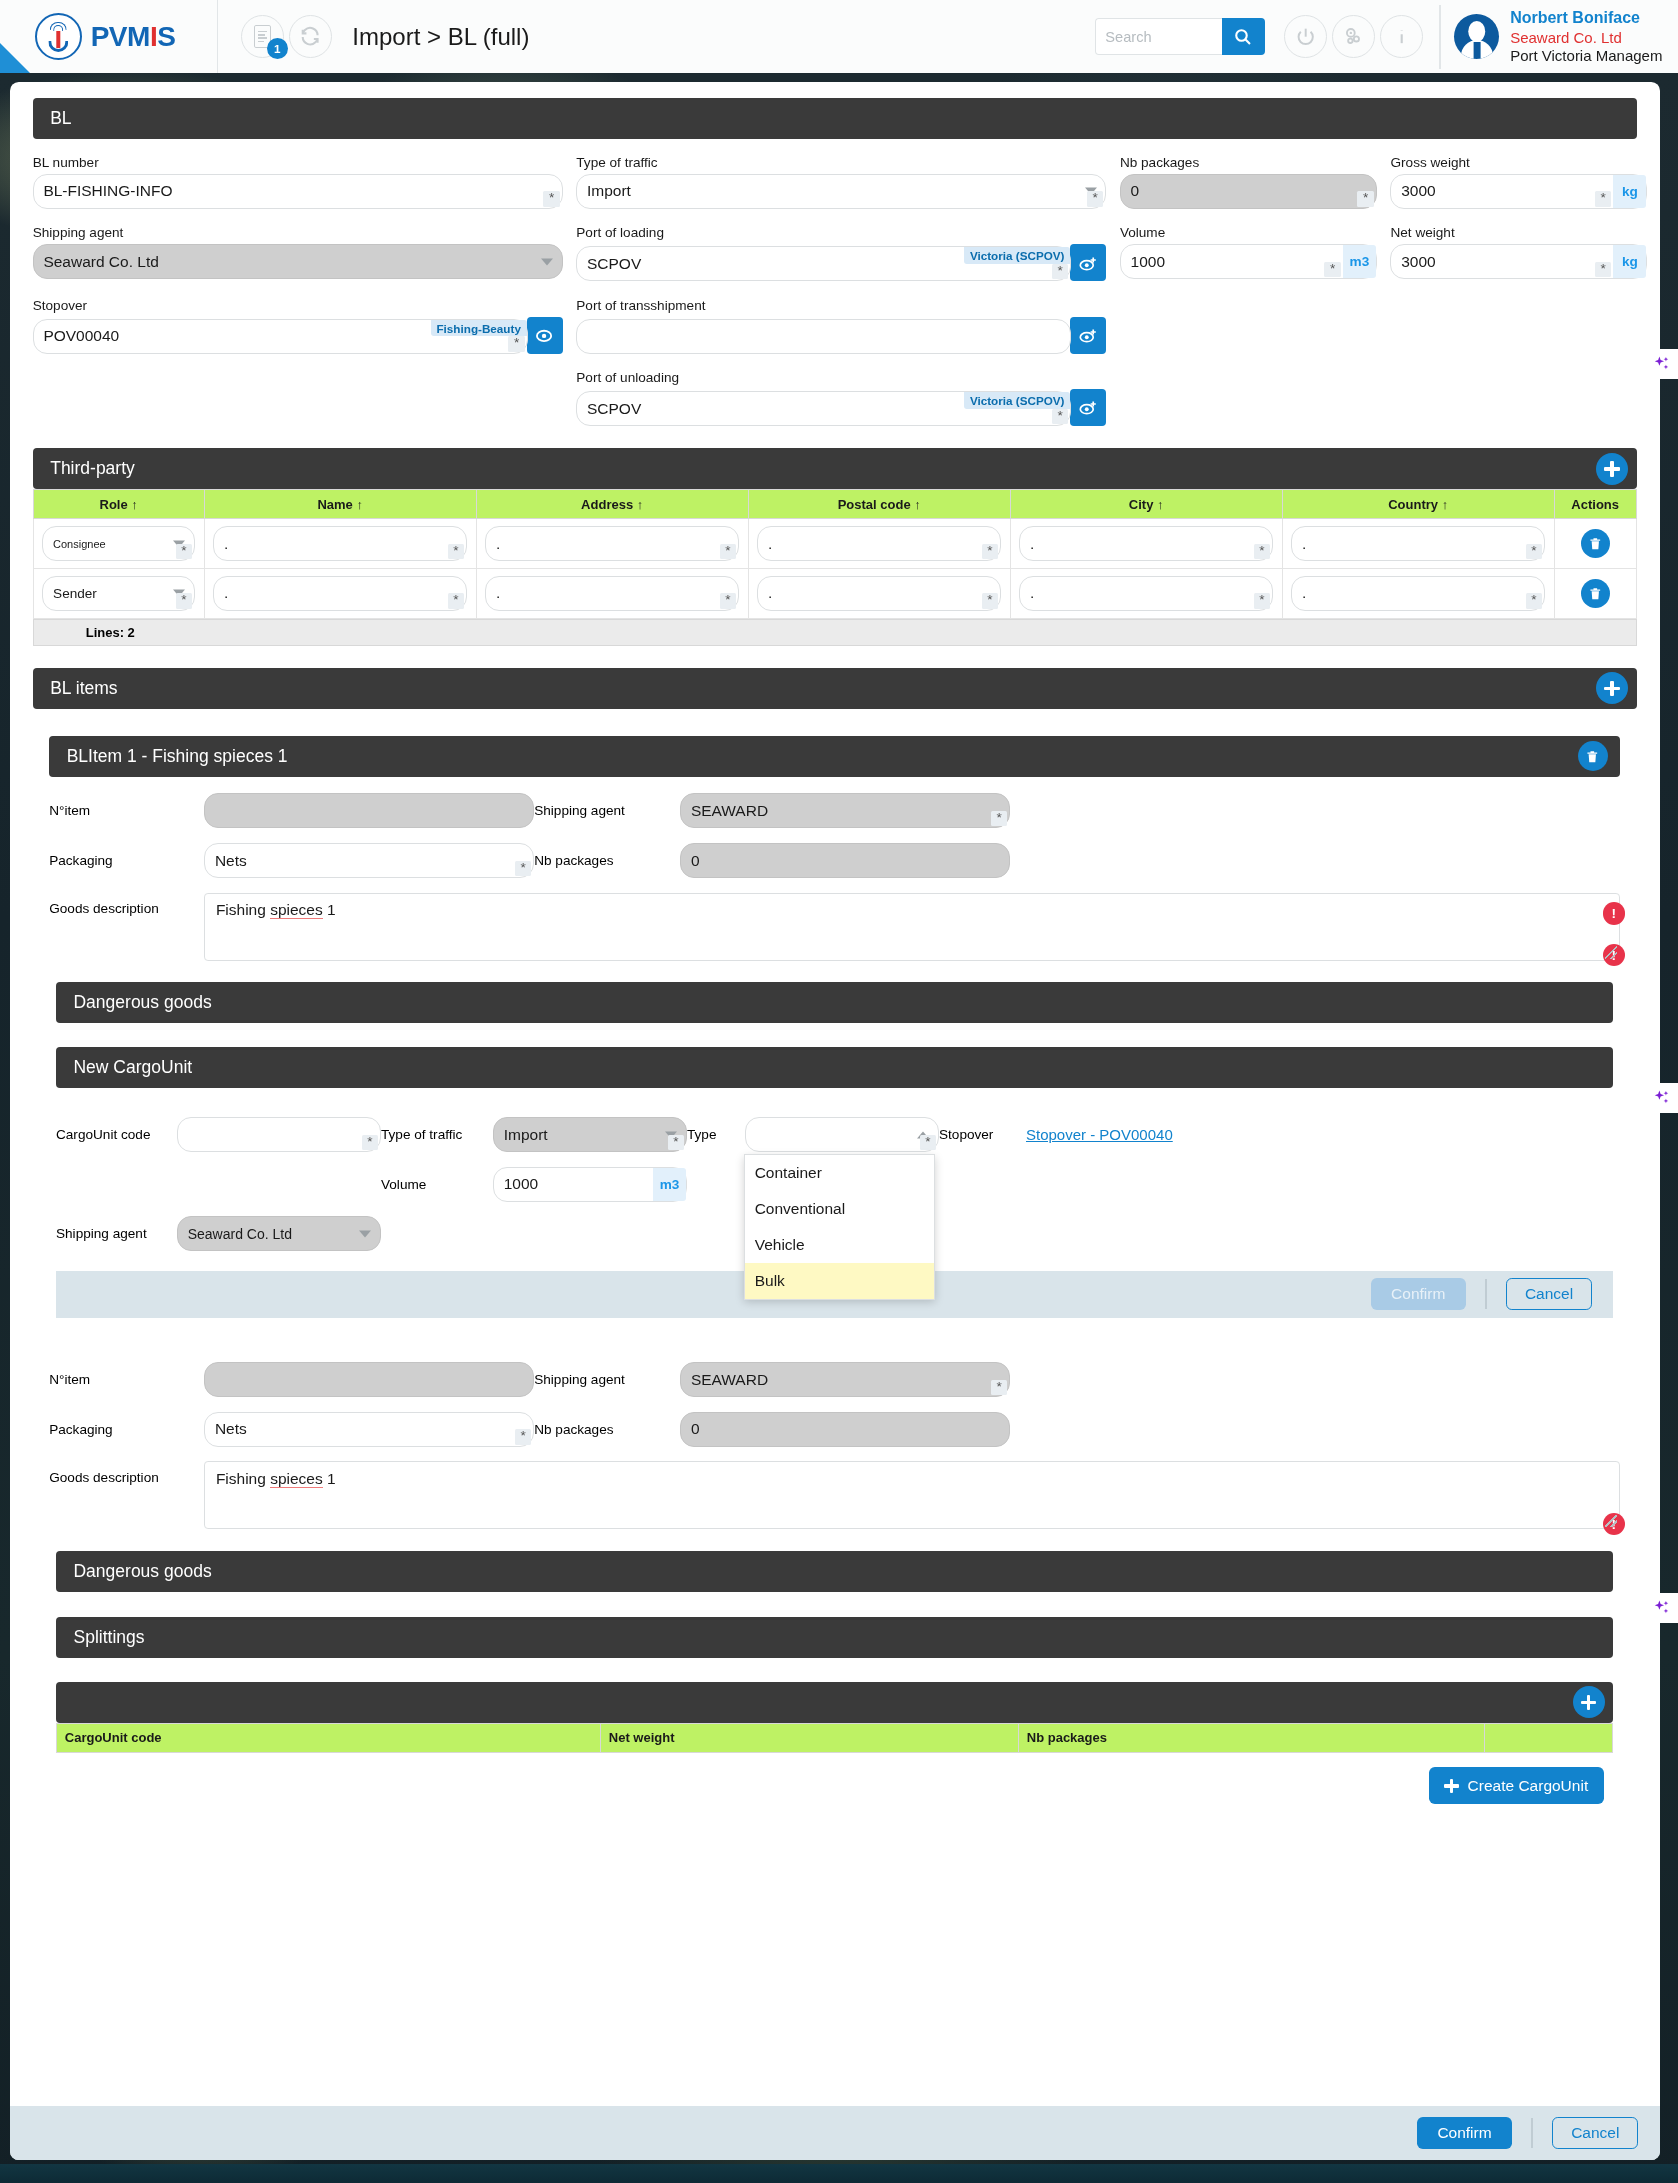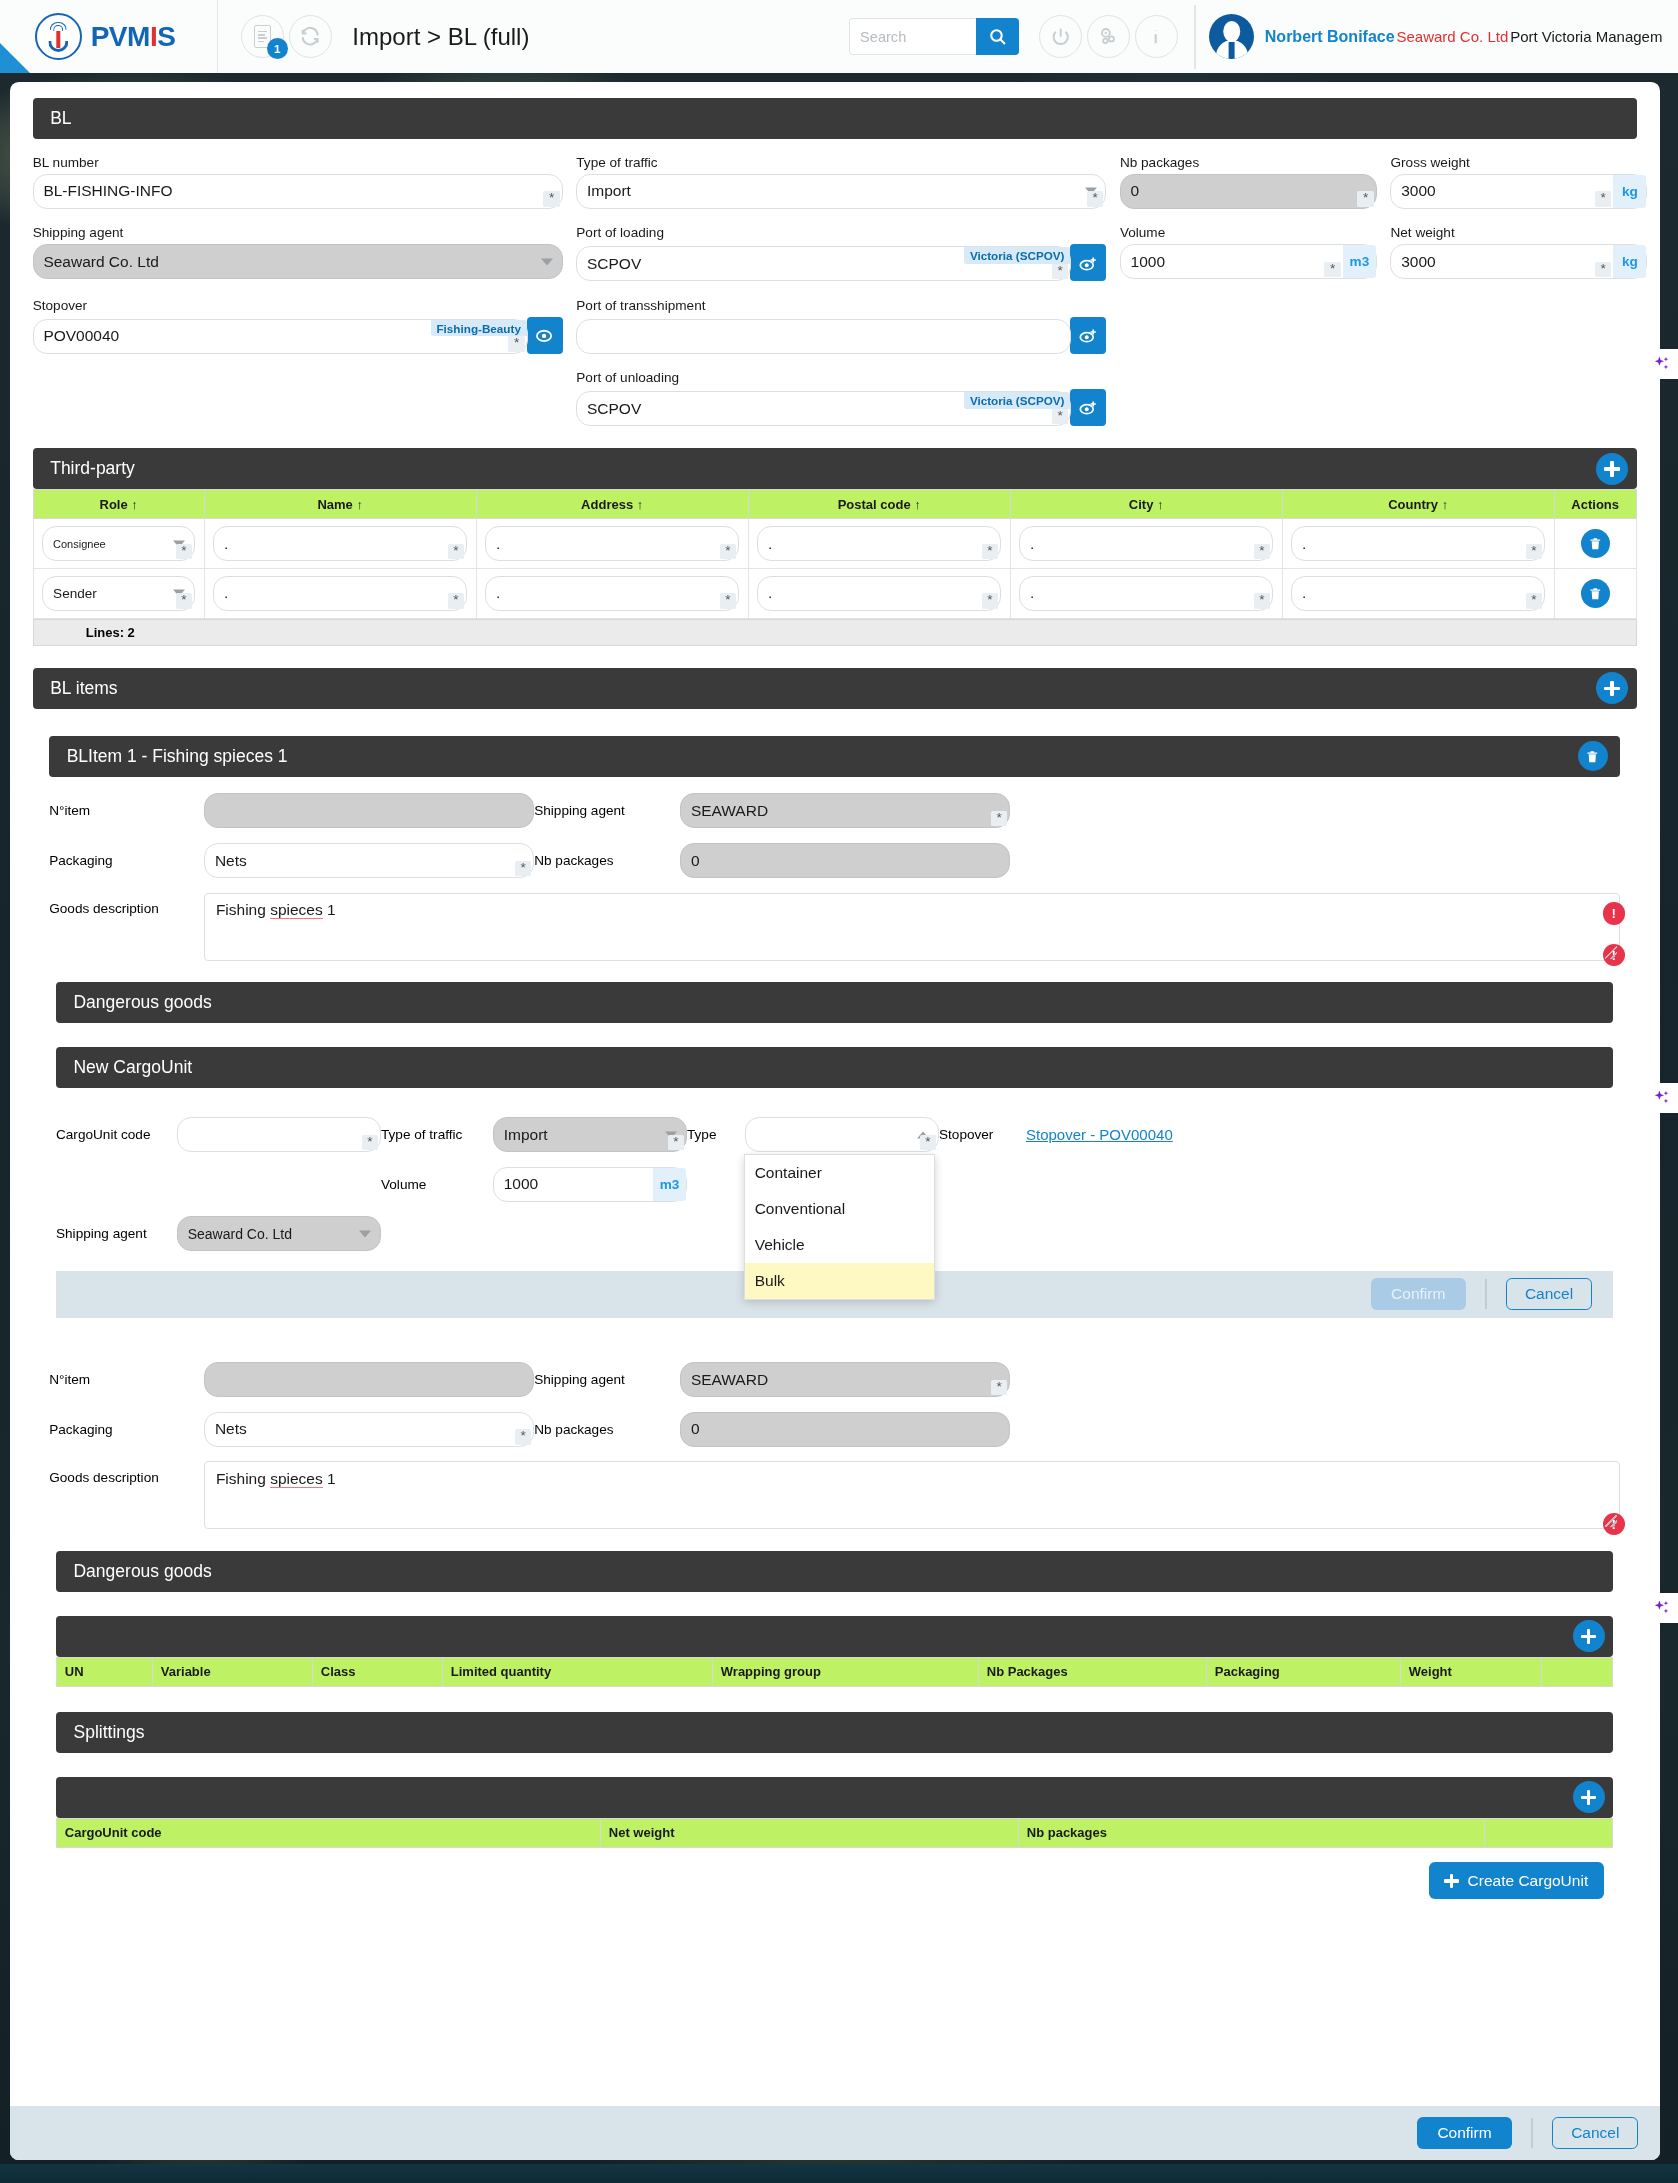--- a/index.html
+++ b/index.html
@@ -114,21 +114,21 @@
   .avatar {
     width:45px; height:45px; border-radius:50%; background:#0d5a9e; position:relative;
     overflow:hidden; flex:0 0 auto;
   }
   .avatar .head { position:absolute; left:50%; top:6.8px; transform:translateX(-50%);
     width:17.5px; height:21.4px; background:#fff; border-radius:50%; }
   .avatar .body { position:absolute; left:50%; bottom:-1.9px; transform:translateX(-50%);
     width:32px; height:21.4px; background:#fff; border-radius:19.4px 19.4px 0 0; }
   .avatar .tie { position:absolute; left:50%; bottom:0; transform:translateX(-50%);
     width:6.8px; height:17.5px; background:#0d5a9e; }
-  .user-lines { display:flex; gap:1.9px; }
+  .user-lines { display:flex; flex-direction:column; gap:1.9px; }
   .u-name { color:#1283cd; font-size:16px; font-weight:bold; }
   .u-org  { color:#e03030; font-size:15px; }
   .u-sub  { color:#1a1a1a; font-size:15px; }
 
   
   .panel {
     position:absolute; left:9.7px; top:82px; width:1650px; height:2078px;
     background:#fff; border-radius:8.7px; z-index:10; overflow:hidden;
   }
   .panel-inner { padding:15.5px 23px 0 23px; }
@@ -786,40 +786,20 @@
             <span>Fishing </span><span class="spell">spieces</span><span> 1</span>
             <div class="err-badge" style="right:-5.8px; bottom:-6.8px">!</div>
             <div class="resize-grip"></div>
           </div>
         </div>
 
         <div class="sec-header sub" style="margin:21.4px 6.8px 0 6.8px; width:calc(100% - 13.6px)">
           <span>Dangerous goods</span>
         </div>
 
-        <div style="margin:24px 6.8px 0 6.8px;">
-          <div class="sec-header sub">
-            <div class="sec-plus"></div>
-          </div>
-          <table class="tbl">
-            <thead>
-                <tr>
-              <th style="width:96px;text-align:left;padding-left:7.8px">UN</th>
-              <th style="width:160px;text-align:left;padding-left:7.8px">Variable</th>
-              <th style="width:130px;text-align:left;padding-left:7.8px">Class</th>
-              <th style="width:270px;text-align:left;padding-left:7.8px">Limited quantity</th>
-              <th style="width:266px;text-align:left;padding-left:7.8px">Wrapping group</th>
-              <th style="width:228px;text-align:left;padding-left:7.8px">Nb Packages</th>
-              <th style="width:194px;text-align:left;padding-left:7.8px">Packaging</th>
-              <th style="width:141px;text-align:left;padding-left:7.8px">Weight</th>
-              <th></th>
-            </tr>
-              </thead>
-          </table>
-        </div>
 
         <div class="sec-header sub" style="margin:25px 6.8px 0 6.8px; width:calc(100% - 13.6px)">
           <span>Splittings</span>
         </div>
 
         <div style="margin:24px 6.8px 0 6.8px;">
           <div class="sec-header sub">
             <div class="sec-plus"></div>
           </div>
           <table class="tbl">

